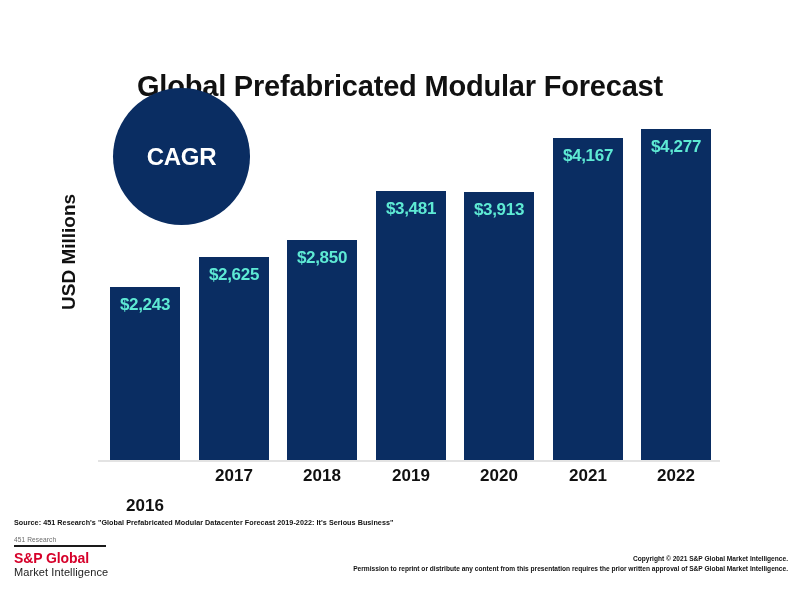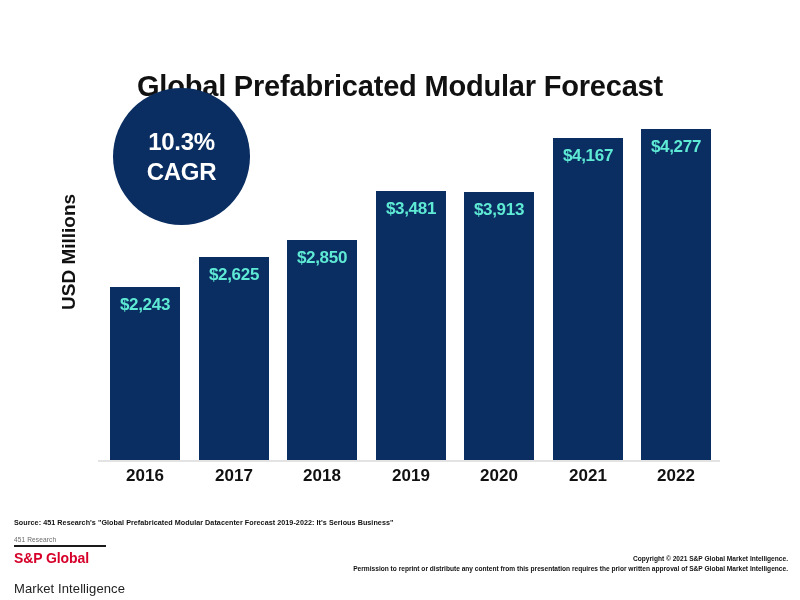--- a/index.html
+++ b/index.html
@@ -165,26 +165,25 @@
     margin-bottom: 3px;
   }
   .logo-sp {
     font-size: 14px;
     font-weight: 700;
     color: #d6002a;
     letter-spacing: -0.1px;
     line-height: 1.15;
   }
   .logo-mi {
-    font-size: 13px;
+    font-size: 11px;
     font-weight: 400;
     color: #222222;
     letter-spacing: 0.1px;
     line-height: 1.15;
-    margin-top: 16px;
   }
 
   .copyright-block {
     position: absolute;
     right: 12px;
     top: 554px;
     text-align: right;
   }
   .copyright-line {
     font-size: 6.6px;
@@ -242,30 +241,29 @@
       </div>
     </div>
 
     <div class="bar-group" style="left:543px;">
       <div class="bar" style="height:331px;">
         <span class="bar-value">$4,277</span>
       </div>
     </div>
   </div>
 
-  <div class="x-label" style="left:110px;">2016</div>
+  <div class="x-label" style="left:110px;margin-top:30px;">2016</div>
   <div class="x-label" style="left:199px;">2017</div>
   <div class="x-label" style="left:287px;">2018</div>
   <div class="x-label" style="left:376px;">2019</div>
   <div class="x-label" style="left:464px;">2020</div>
   <div class="x-label" style="left:553px;">2021</div>
   <div class="x-label" style="left:641px;">2022</div>
 
   <div class="cagr-bubble">
-    <div class="cagr-pct">10.3%</div>
     <div class="cagr-word">CAGR</div>
   </div>
 
   <div class="source-line">Source: 451 Research's "Global Prefabricated Modular Datacenter Forecast 2019-2022: It's Serious Business"</div>
 
   <div class="logo-block">
     <div class="logo-451">451 Research</div>
     <div class="logo-rule"></div>
     <div class="logo-sp">S&amp;P Global</div>
     <div class="logo-mi">Market Intelligence</div>

